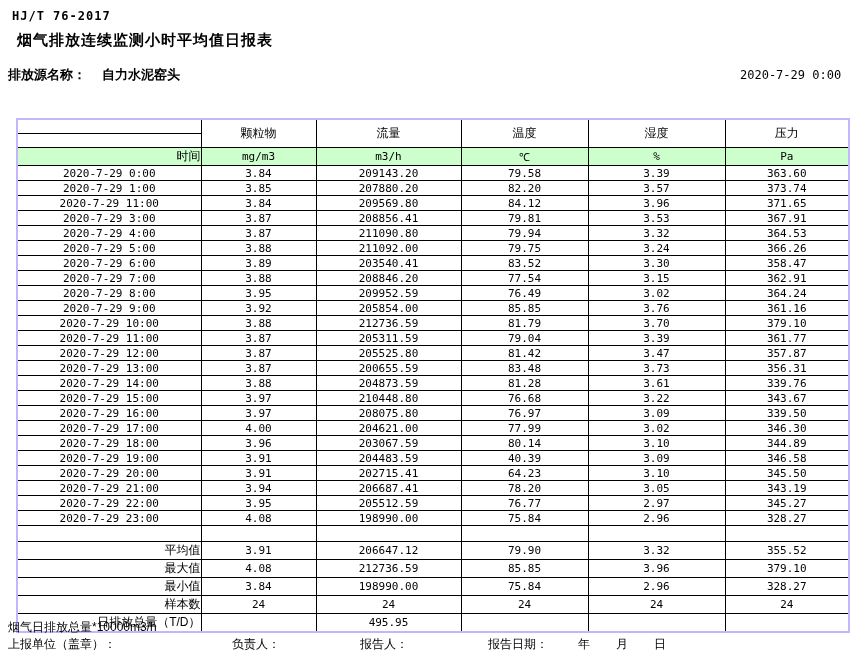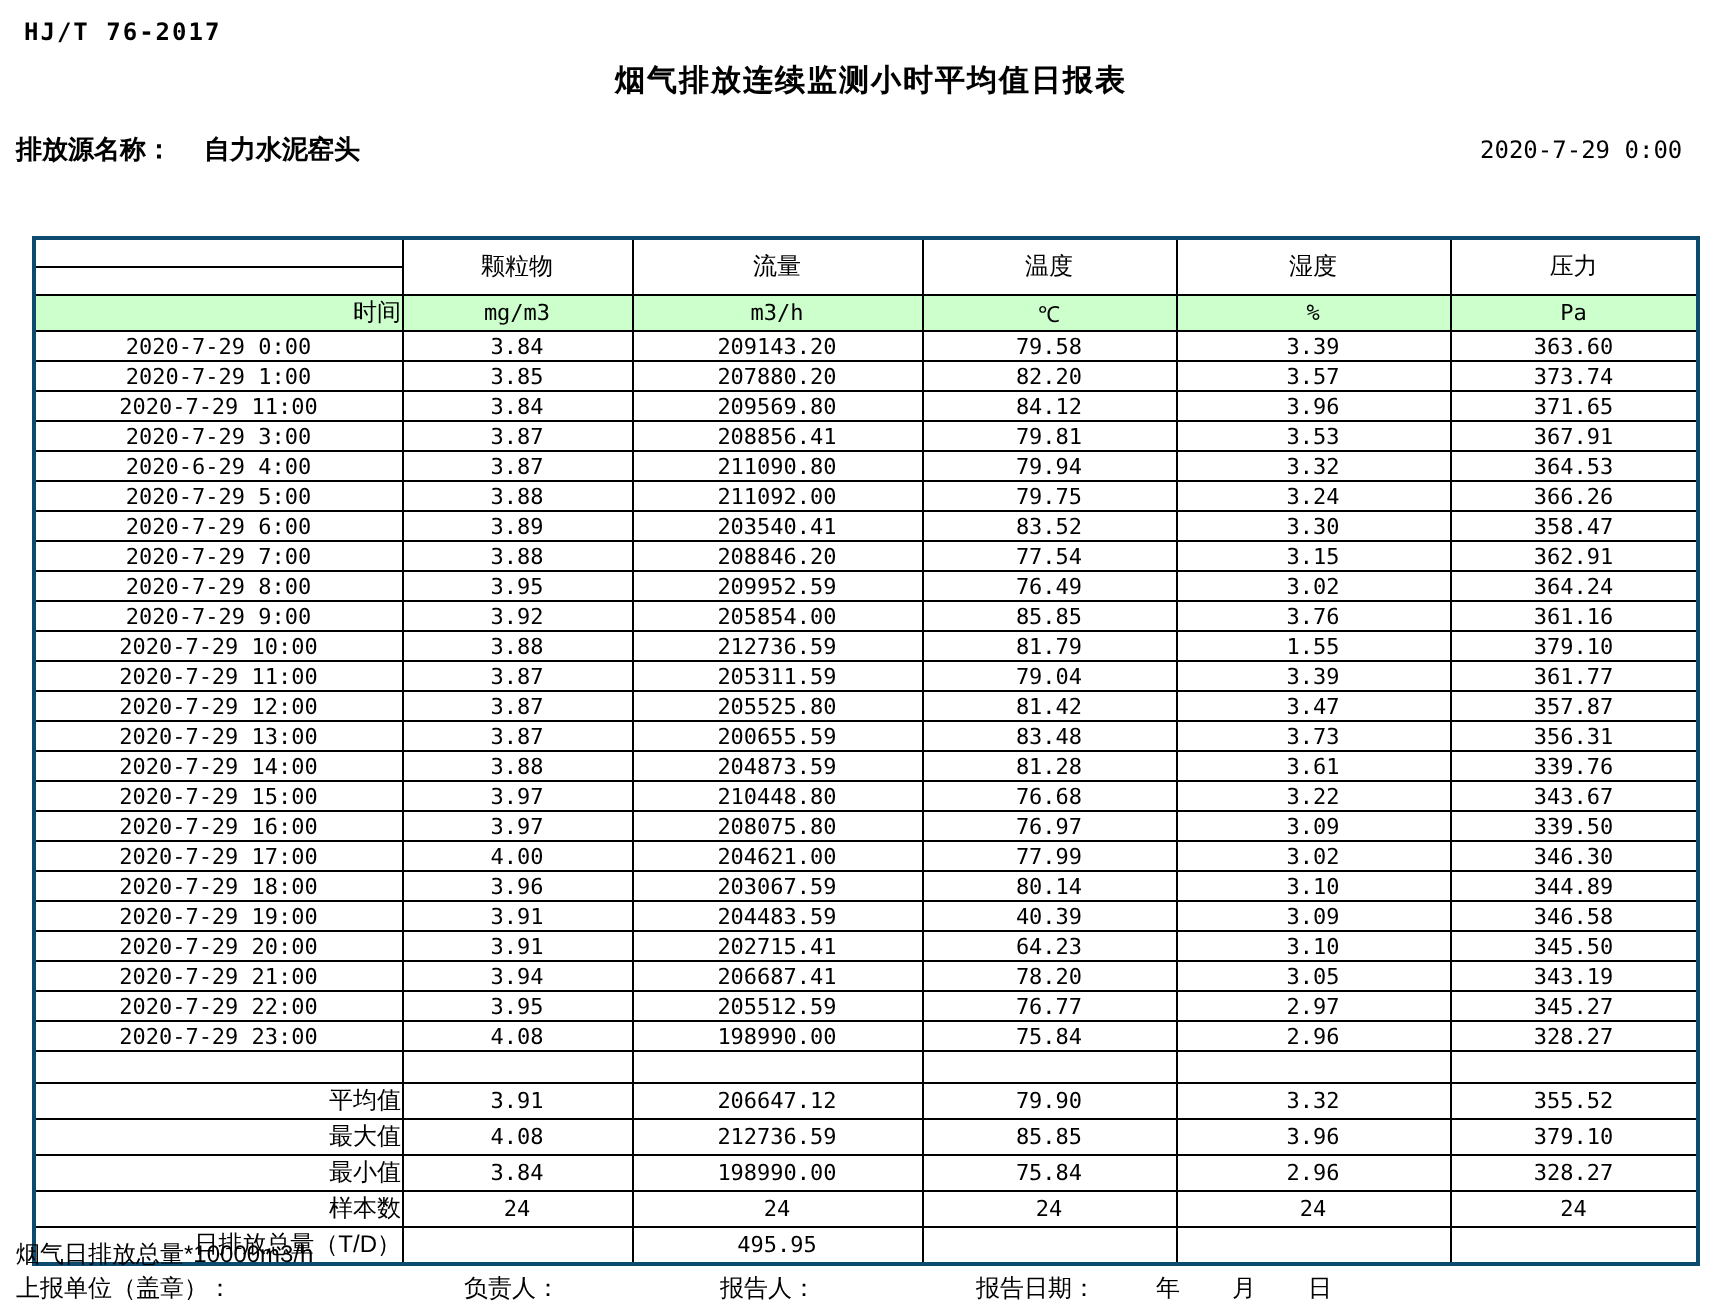--- a/index.html
+++ b/index.html
@@ -5,33 +5,33 @@
   html,body { margin:0; padding:0; }
   body {
     width:867px; height:658px; background:#ffffff; color:#000;
     font-family:"Liberation Sans", sans-serif; position:relative; overflow:hidden;
   }
   .doc-code {
     position:absolute; left:12px; top:9px;
     font-family:"DejaVu Sans Mono", monospace; font-weight:bold; font-size:12px; letter-spacing:1px;
   }
   .title {
-    position:absolute; left:4px; right:0; top:31px; text-align:center;
+    position:absolute; left:17px; right:0; top:31px; text-align:left;
     font-weight:bold; font-size:15px; letter-spacing:1px;
   }
   .source-line { position:absolute; left:8px; top:66px; font-size:13px; font-weight:bold; }
   .source-value { margin-left:16px; }
   .datetime {
     position:absolute; left:740px; top:68px;
     font-family:"DejaVu Sans Mono", monospace; font-size:12px;
   }
   table.report {
     position:absolute; left:16px; top:118px;
     border-collapse:collapse; table-layout:fixed;
-    border:2px solid #0c4a6e;
+    border:2px solid #c4b5fd;
   }
   table.report td, table.report th {
     border:1px solid #000; text-align:center; vertical-align:middle;
     padding:0; overflow:hidden; white-space:nowrap;
   }
   .hdr-row th { height:13px; font-size:12px; font-weight:normal; }
   .hdr-row td  { height:13px; }
   .unit-row td {
     height:12px; background:var(--unitbg, #ccffcc);
     font-family:"DejaVu Sans Mono", monospace; font-size:11px;
@@ -124,21 +124,21 @@
       </tr>
       <tr>
         <td>2020-7-29 3:00</td>
         <td>3.87</td>
         <td>208856.41</td>
         <td>79.81</td>
         <td>3.53</td>
         <td>367.91</td>
       </tr>
       <tr>
-        <td>2020-6-29 4:00</td>
+        <td>2020-7-29 4:00</td>
         <td>3.87</td>
         <td>211090.80</td>
         <td>79.94</td>
         <td>3.32</td>
         <td>364.53</td>
       </tr>
       <tr>
         <td>2020-7-29 5:00</td>
         <td>3.88</td>
         <td>211092.00</td>
@@ -176,21 +176,21 @@
         <td>205854.00</td>
         <td>85.85</td>
         <td>3.76</td>
         <td>361.16</td>
       </tr>
       <tr>
         <td>2020-7-29 10:00</td>
         <td>3.88</td>
         <td>212736.59</td>
         <td>81.79</td>
-        <td>1.55</td>
+        <td>3.70</td>
         <td>379.10</td>
       </tr>
       <tr>
         <td>2020-7-29 11:00</td>
         <td>3.87</td>
         <td>205311.59</td>
         <td>79.04</td>
         <td>3.39</td>
         <td>361.77</td>
       </tr>

